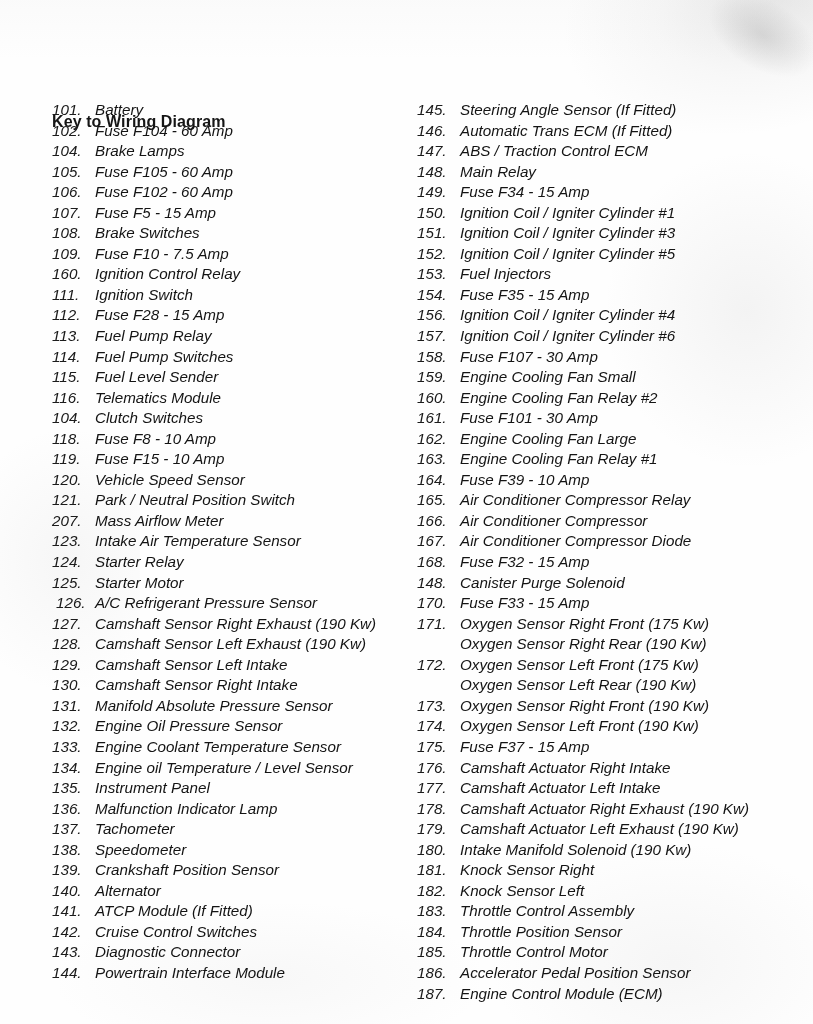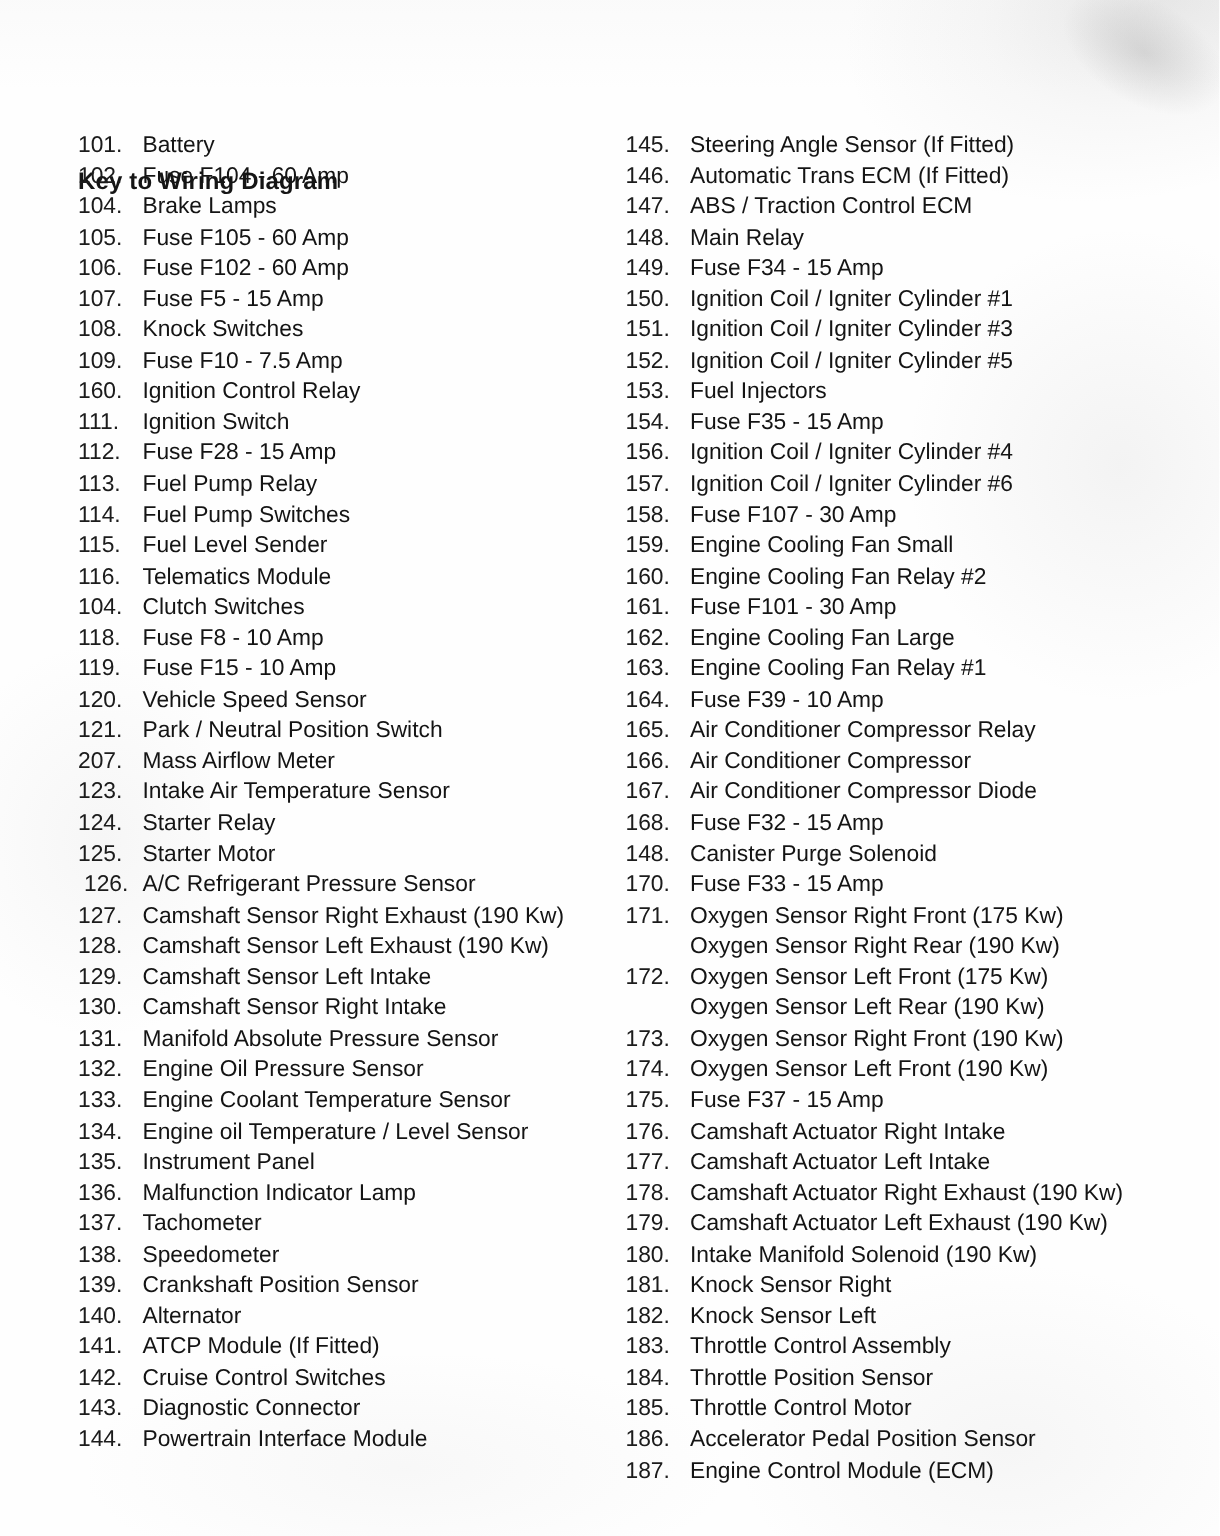--- a/index.html
+++ b/index.html
@@ -68,21 +68,22 @@
     font-size: 16px;
     font-weight: bold;
     color: #1b1b1b;
     letter-spacing: 0.1px;
     white-space: nowrap;
     margin-top: 32px;
   }
 
   .column {
     position: absolute;
-    top: 87px;
+    top: 100px;
+    font-style: italic;
   }
   #col-left  { left: 52px;  width: 380px; }
   #col-right { left: 417px; width: 396px; }
 
   .entry {
     position: relative;
     height: 20.55px;
     line-height: 20.55px;
     white-space: nowrap;
     color: #1d1d1d;
@@ -124,21 +125,21 @@
   <div id="content-layer">
     <div id="title">Key to Wiring Diagram</div>
 
     <div id="col-left" class="column">
         <div class="entry"><span class="num">101.</span><span class="label">Battery</span></div>
         <div class="entry"><span class="num">102.</span><span class="label">Fuse F104 - 60 Amp</span></div>
         <div class="entry"><span class="num">104.</span><span class="label">Brake Lamps</span></div>
         <div class="entry"><span class="num">105.</span><span class="label">Fuse F105 - 60 Amp</span></div>
         <div class="entry"><span class="num">106.</span><span class="label">Fuse F102 - 60 Amp</span></div>
         <div class="entry"><span class="num">107.</span><span class="label">Fuse F5 - 15 Amp</span></div>
-        <div class="entry"><span class="num">108.</span><span class="label">Knock Switches</span></div>
+        <div class="entry"><span class="num">108.</span><span class="label">Brake Switches</span></div>
         <div class="entry"><span class="num">109.</span><span class="label">Fuse F10 - 7.5 Amp</span></div>
         <div class="entry"><span class="num">160.</span><span class="label">Ignition Control Relay</span></div>
         <div class="entry"><span class="num">111.</span><span class="label">Ignition Switch</span></div>
         <div class="entry"><span class="num">112.</span><span class="label">Fuse F28 - 15 Amp</span></div>
         <div class="entry"><span class="num">113.</span><span class="label">Fuel Pump Relay</span></div>
         <div class="entry"><span class="num">114.</span><span class="label">Fuel Pump Switches</span></div>
         <div class="entry"><span class="num">115.</span><span class="label">Fuel Level Sender</span></div>
         <div class="entry"><span class="num">116.</span><span class="label">Telematics Module</span></div>
         <div class="entry"><span class="num">104.</span><span class="label">Clutch Switches</span></div>
         <div class="entry"><span class="num">118.</span><span class="label">Fuse F8 - 10 Amp</span></div>

